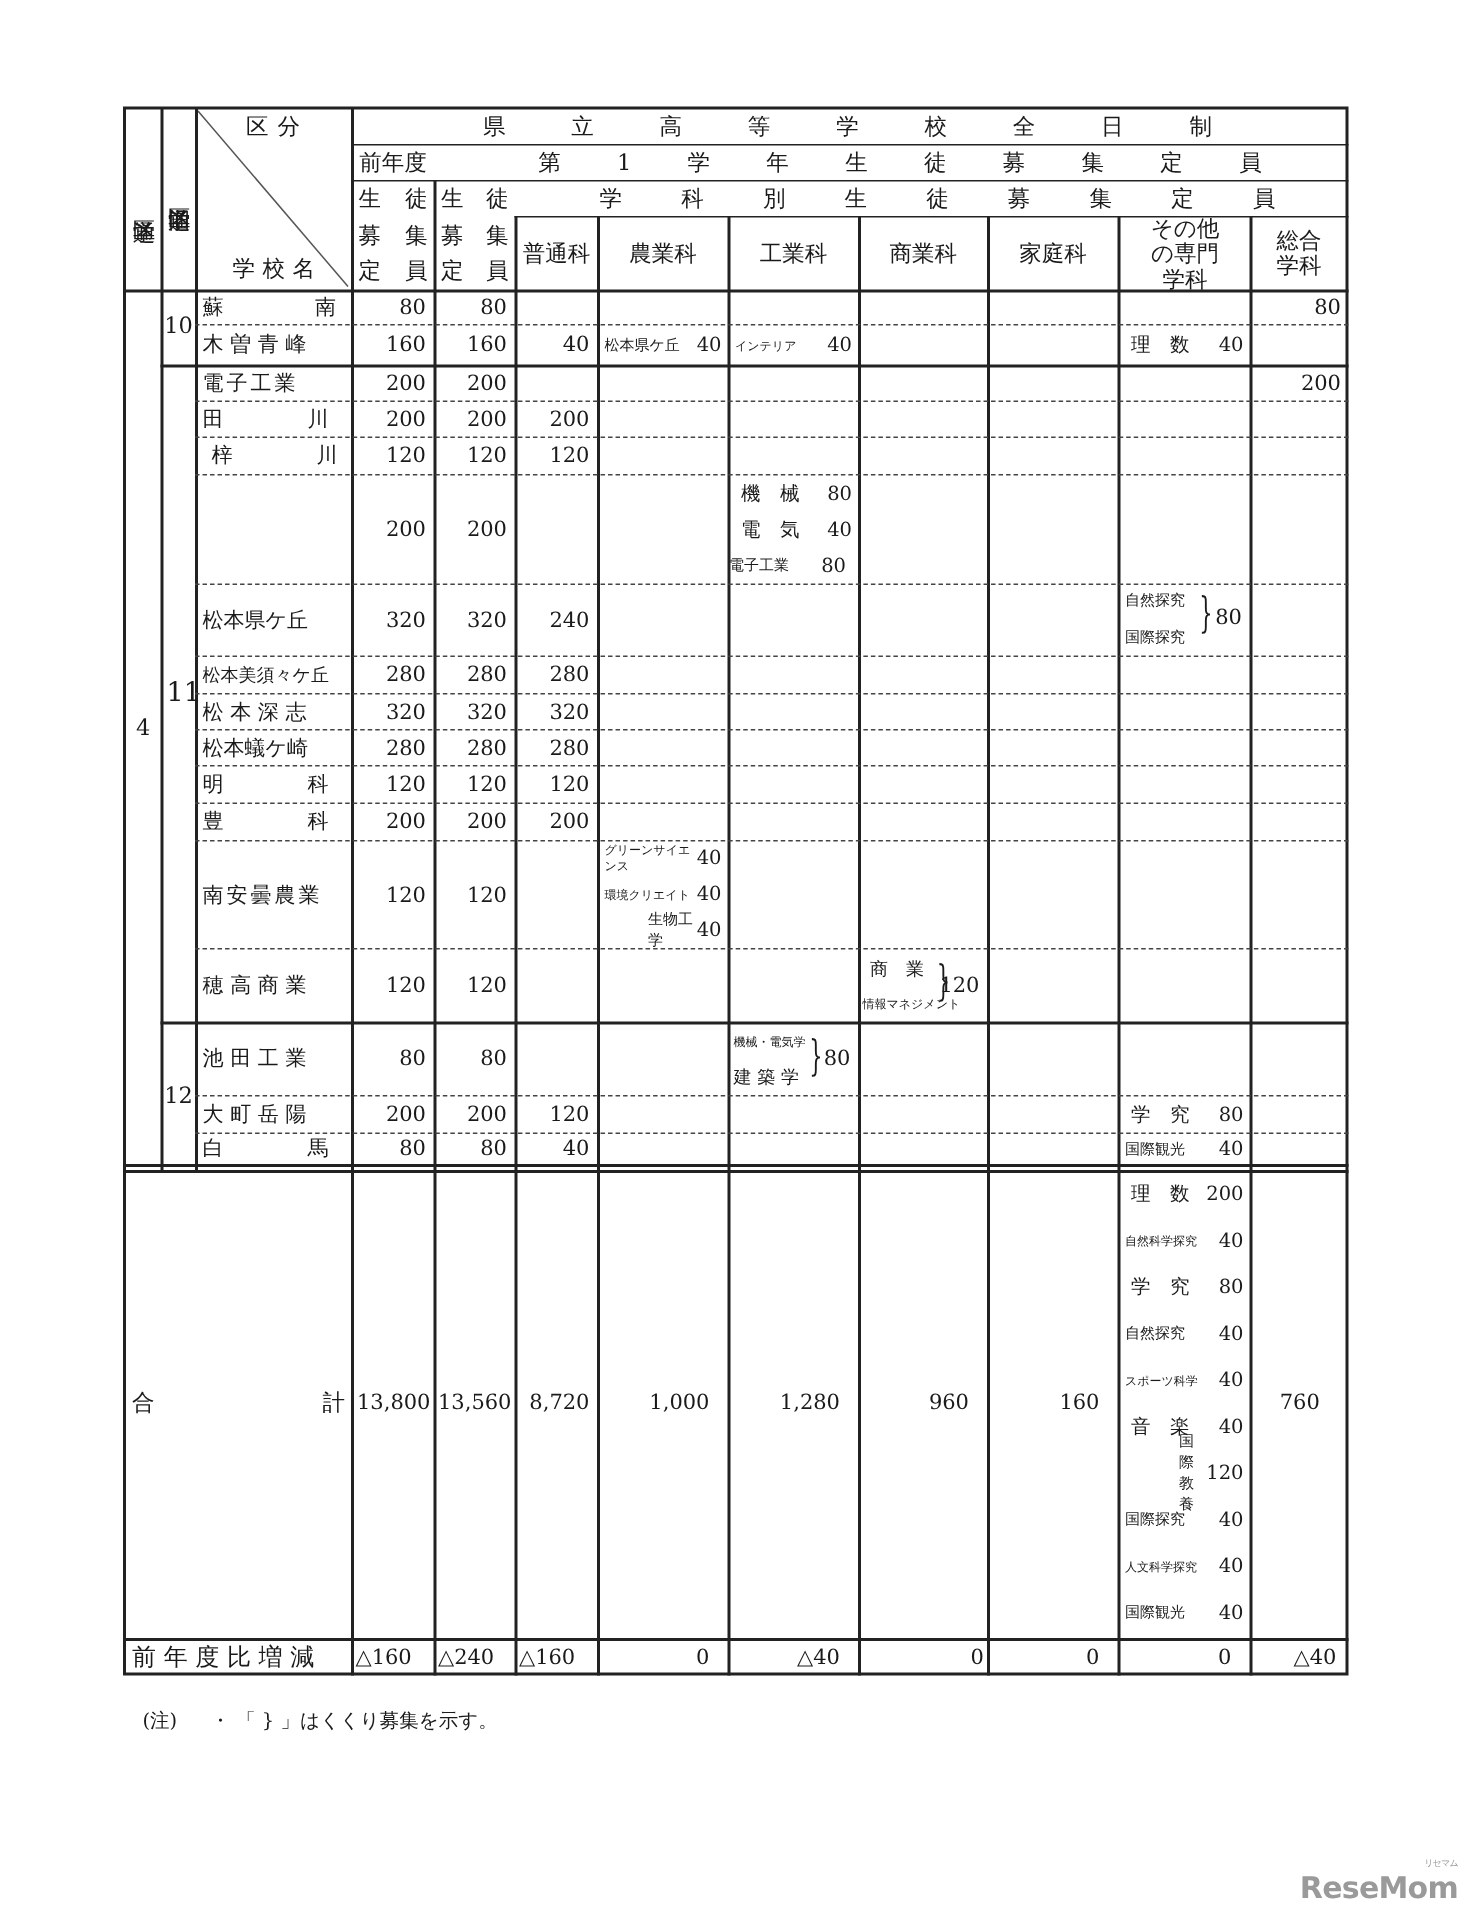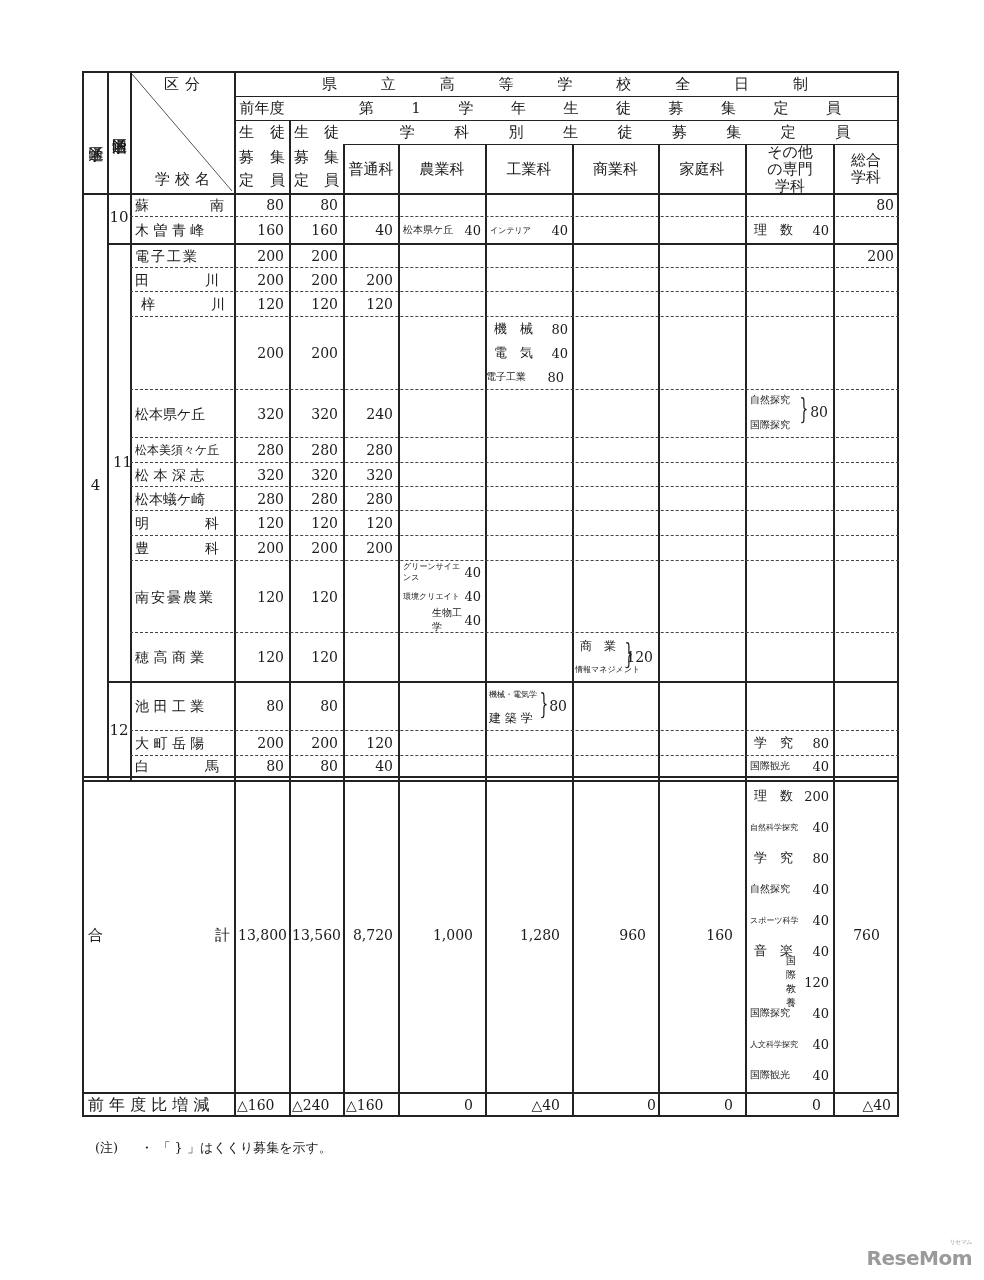--- a/index.html
+++ b/index.html
@@ -148,21 +148,21 @@
   <div class="hl dash" style="left:130px;top:632px;width:769px;"></div>
   <div class="hl thick" style="left:107px;top:681px;width:792px;"></div>
   <div class="hl dash" style="left:130px;top:730px;width:769px;"></div>
   <div class="hl dash" style="left:130px;top:755px;width:769px;"></div>
   <div class="hl thick" style="left:82px;top:776px;width:817px;"></div>
   <div class="hl thick" style="left:82px;top:780px;width:817px;"></div>
   <div class="hl thick" style="left:82px;top:1092px;width:817px;"></div>
 
   <div class="cell c" style="left:84px;top:470px;width:23px;height:30px;font-size:15px;">4</div>
   <div class="cell c" style="left:108px;top:205px;width:22px;height:24px;font-size:15px;">10</div>
-  <div class="cell c" style="left:108px;top:450px;width:29px;height:24px;font-size:15px;">11</div>
+  <div class="cell c" style="left:108px;top:450px;width:29px;height:24px;font-size:18px;">11</div>
   <div class="cell c" style="left:108px;top:718px;width:22px;height:24px;font-size:15px;">12</div>
 
   <div class="cell l" style="left:131px;top:194px;width:103px;height:22px;letter-spacing:1px;">蘇　　　　南</div>
   <div class="cell r" style="left:235px;top:194px;width:54px;height:22px;">80</div>
   <div class="cell r" style="left:290px;top:194px;width:53px;height:22px;">80</div>
   <div class="cell r" style="left:834px;top:194px;width:65px;height:22px;">80</div>
 
   <div class="cell l" style="left:131px;top:217px;width:103px;height:26px;">木 曽 青 峰</div>
   <div class="cell r" style="left:235px;top:217px;width:54px;height:26px;">160</div>
   <div class="cell r" style="left:290px;top:217px;width:53px;height:26px;">160</div>

